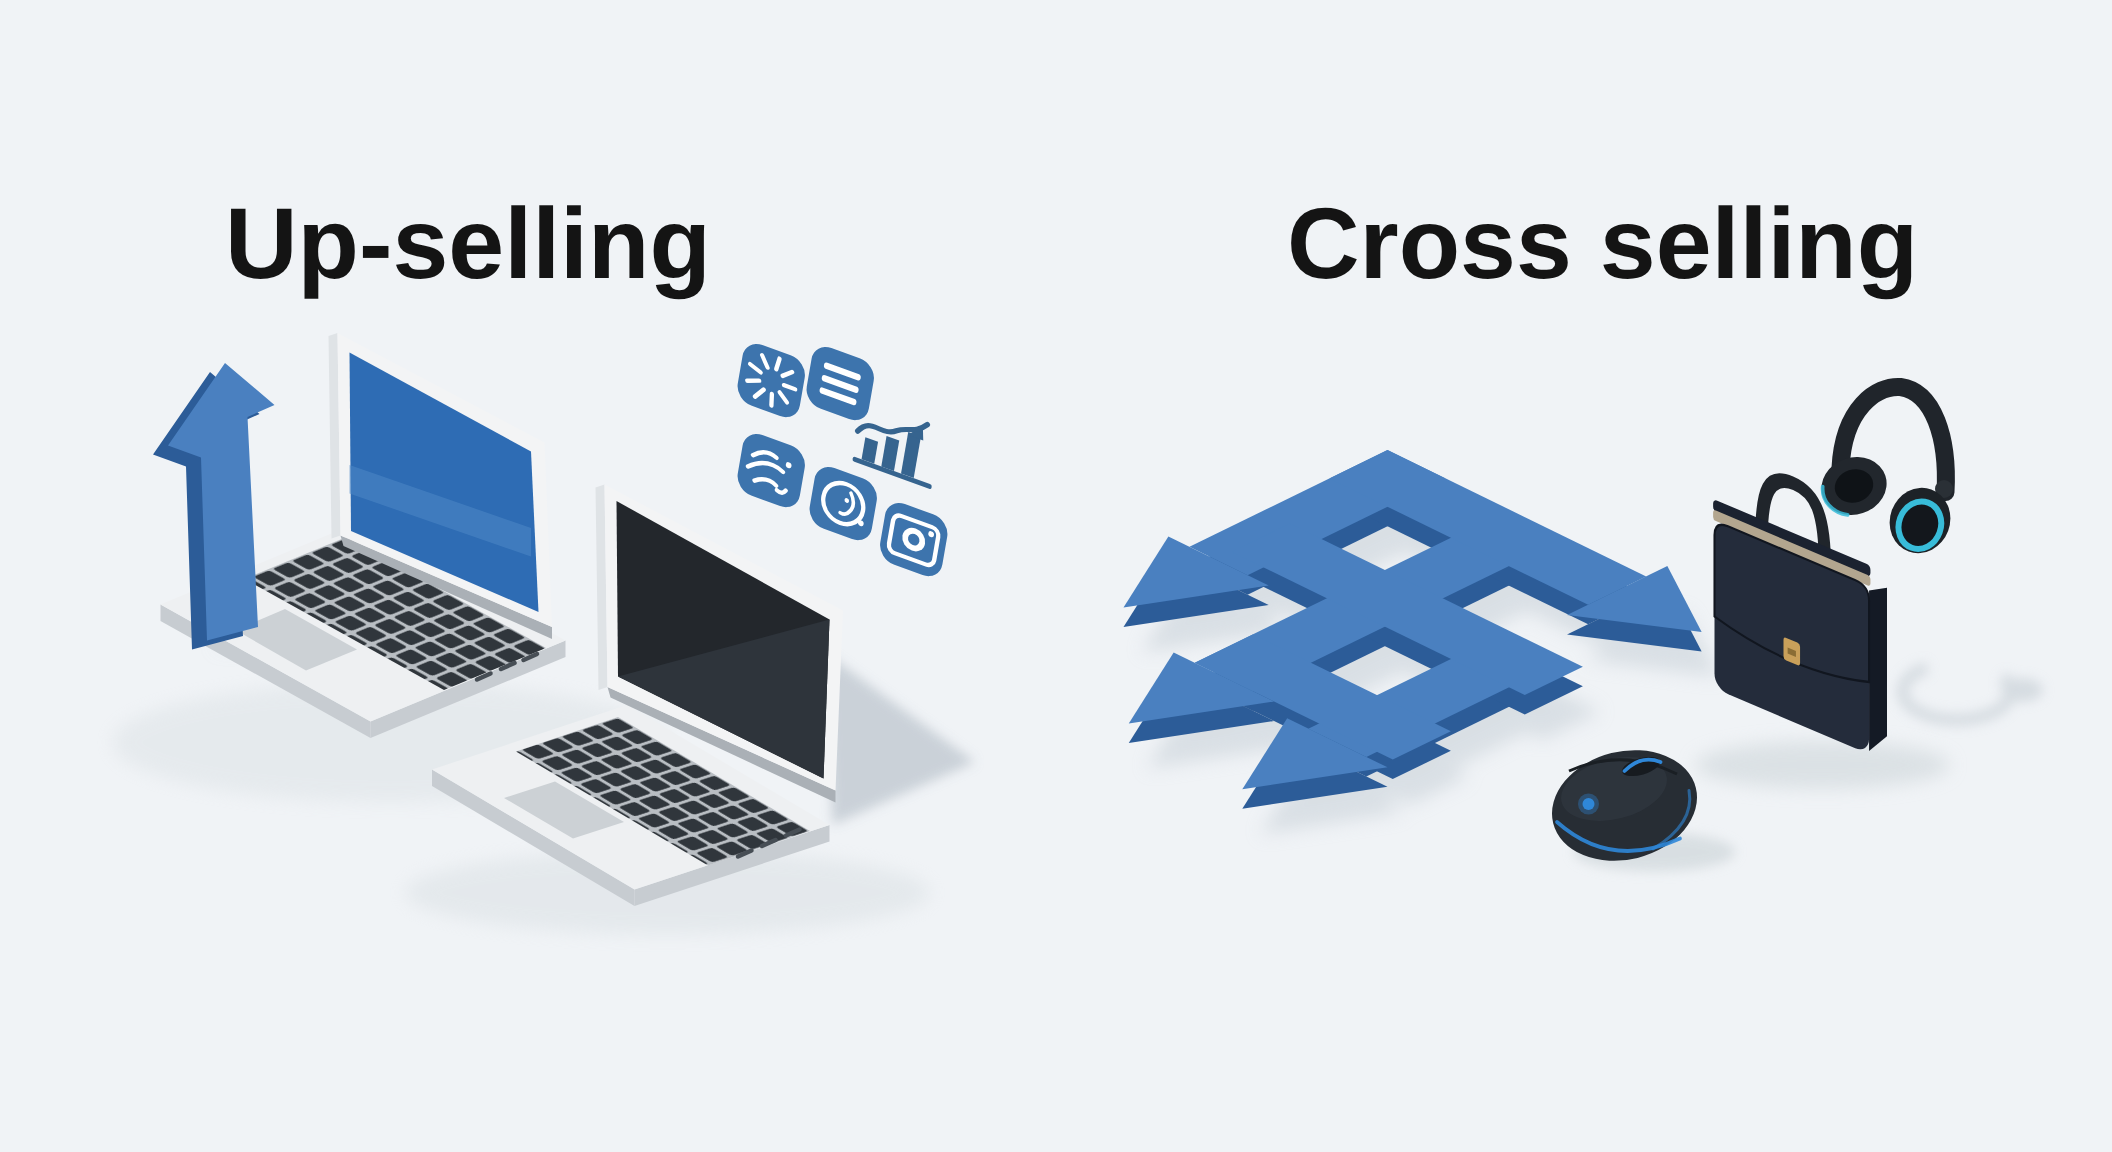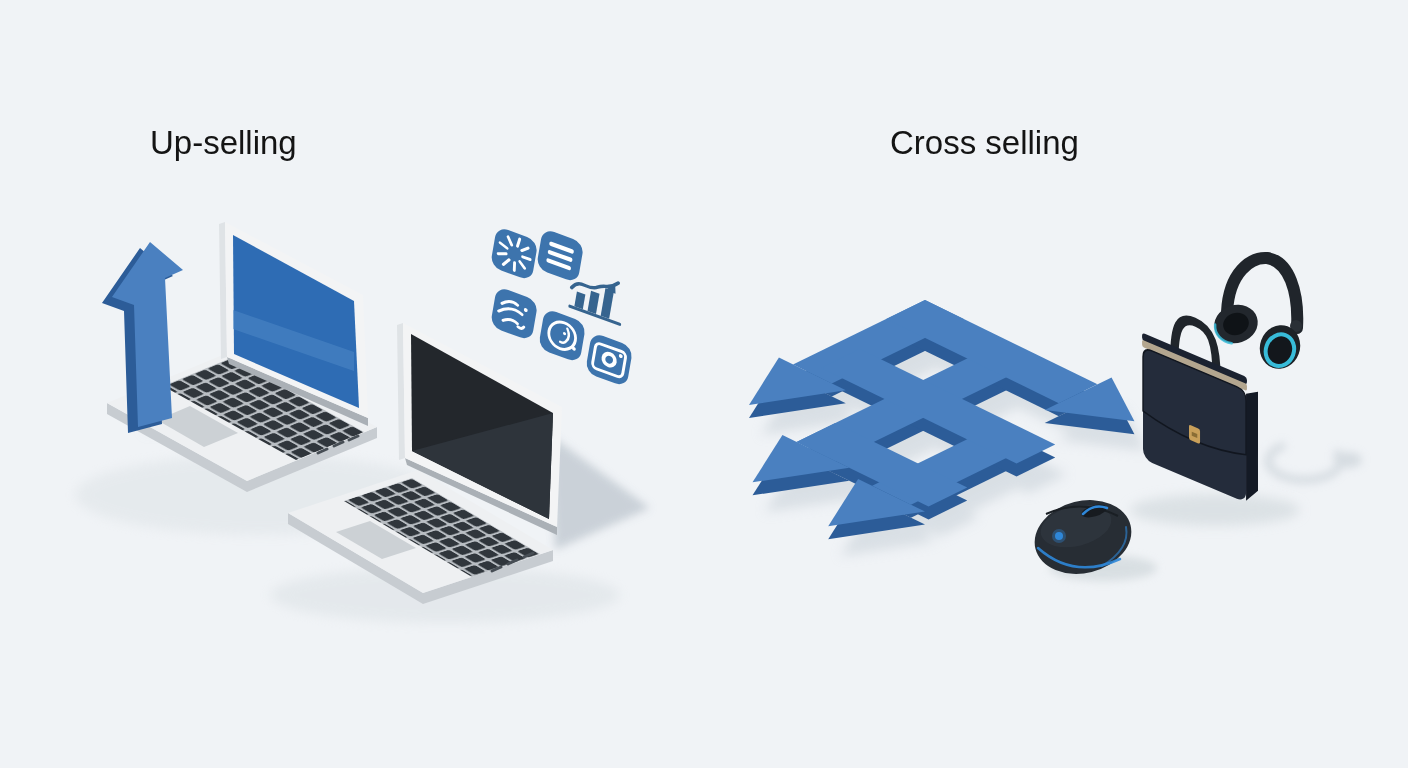--- a/index.html
+++ b/index.html
@@ -5,29 +5,29 @@
   html,body{margin:0;padding:0;}
   .canvas{
     position:relative;
     width:1408px;height:768px;
     background:var(--background,#f0f3f6);
     overflow:hidden;
     font-family:"Liberation Sans", sans-serif;
   }
   .title{
     position:absolute;
-    font-size:33px;
-    font-weight:400;
+    font-size:67px;
+    font-weight:700;
     color:var(--title-text,#141414);
     letter-spacing:0px;
-    text-align:left;
+    text-align:center;
     white-space:nowrap;
   }
   #title-upselling{left:150px;top:124px;width:300px;}
-  #title-crossselling{left:858px;top:124px;width:335px;margin-left:32px;}
+  #title-crossselling{left:858px;top:124px;width:335px;}
   svg{position:absolute;left:0;top:0;}
   
   .f-arrow{fill:var(--arrow-blue)} .f-arrowd{fill:var(--arrow-blue-dark)} .f-sh{fill:var(--shadow)}
   .f-lbody{fill:var(--laptop-body)} .f-ledge{fill:var(--laptop-edge)} .f-frame{fill:var(--screen-frame)}
   .f-sblue{fill:var(--screen-blue)} .f-sblack{fill:var(--screen-black)} .f-track{fill:var(--trackpad)}
   .f-icon{fill:var(--icon-blue)} .f-chart{fill:var(--chart-blue)}
   .s-chart{stroke:var(--chart-blue);fill:none;stroke-linecap:round}
   .f-case{fill:var(--briefcase)} .f-trim{fill:var(--briefcase-trim)} .f-gold{fill:var(--clasp-gold)}
   .s-hp{stroke:var(--headphones);fill:none;stroke-linecap:round}
   .s-cyan{stroke:var(--cyan-accent);fill:none;stroke-linecap:round}

